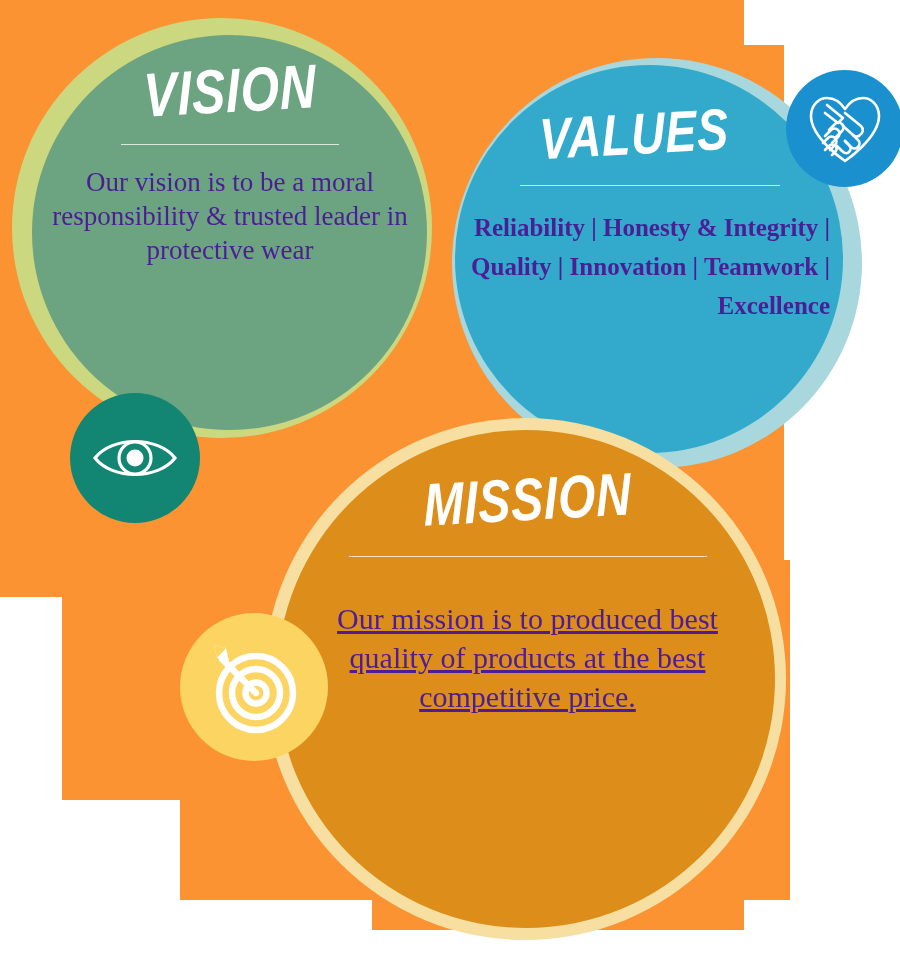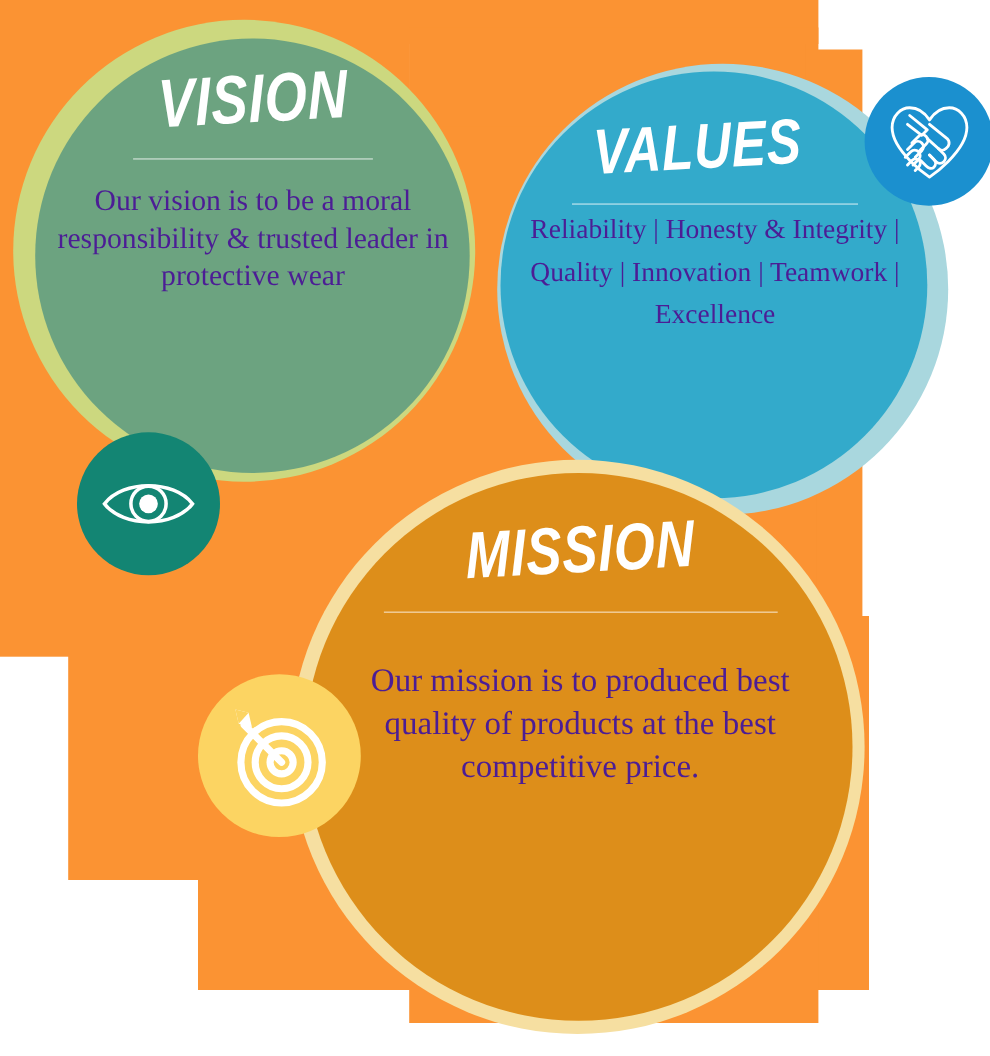--- a/index.html
+++ b/index.html
@@ -109,27 +109,27 @@
   
   #vision-card { left: 40px; top: 60px; width: 380px; }
   #vision-card .card-title { font-size: 62px; }
   #vision-card .divider { width: 218px; margin-top: 22px; }
   #vision-card .card-body { font-size: 27px; line-height: 1.26; margin-top: 20px; }
 
   
   #values-card { left: 470px; top: 105px; width: 360px; }
   #values-card .card-title { font-size: 58px; margin-left: -32px; }
   #values-card .divider { width: 260px; margin-top: 22px; }
-  #values-card .card-body { font-size: 25px; line-height: 1.55; margin-top: 4px; font-weight: normal; }
+  #values-card .card-body { font-size: 25px; line-height: 1.55; margin-top: 23px; font-weight: bold; text-align: right; }
 
   
   #mission-card { left: 300px; top: 470px; width: 455px; }
   #mission-card .card-title { font-size: 60px; }
   #mission-card .divider { width: 358px; margin-top: 26px; }
-  #mission-card .card-body { font-size: 30px; line-height: 1.30; margin-top: 42px; }
+  #mission-card .card-body { font-size: 30px; line-height: 1.30; margin-top: 42px; text-decoration: underline; }
 
   
   .badge {
     position: absolute;
     border-radius: 50%;
     display: flex;
     align-items: center;
     justify-content: center;
   }
   #eye-badge {

